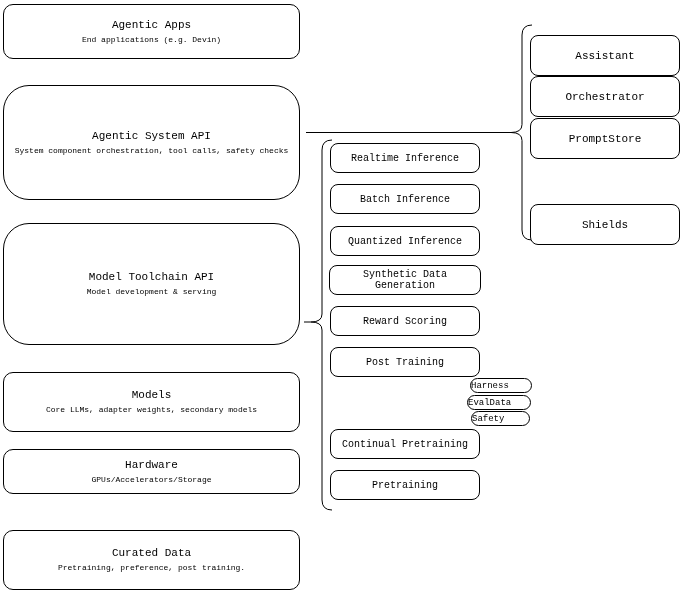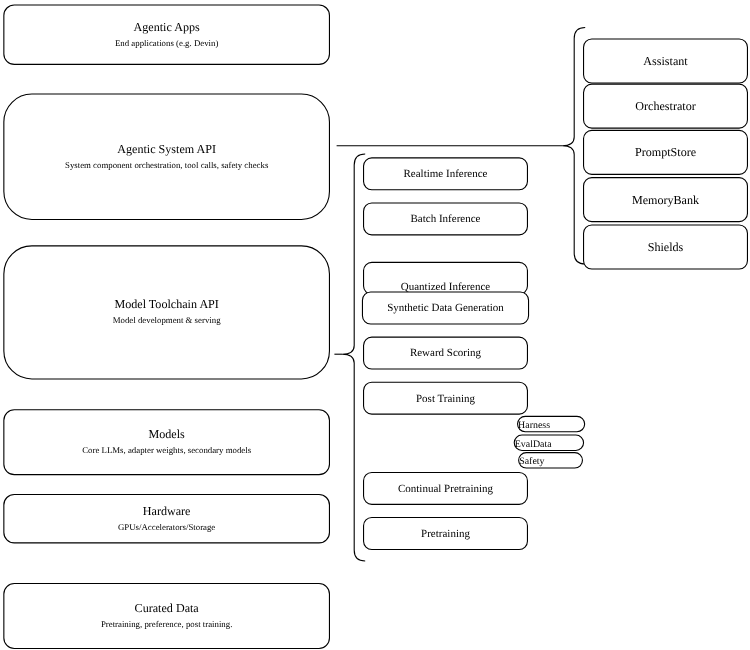--- a/index.html
+++ b/index.html
@@ -1,21 +1,21 @@
 <!DOCTYPE html>
 <html><head>
 <meta charset="utf-8">
 <style>
   html, body { margin: 0; padding: 0; background: #ffffff; }
   #canvas {
     position: relative;
     width: 682px;
     height: 591px;
     background: #ffffff;
-    font-family: Liberation Serif, serif;
+    font-family: Liberation Mono, monospace;
     color: #000000;
     overflow: hidden;
   }
   .box {
     position: absolute;
     box-sizing: border-box;
     border: 1px solid #000000;
     background: #ffffff;
     display: flex;
     flex-direction: column;
@@ -89,21 +89,21 @@
     <span class="title">Curated Data</span>
     <span class="subtitle">Pretraining, preference, post training.</span>
   </div>
 
   <div class="box mbox" style="top:184px;">
     <span>Batch Inference</span>
   </div>
   <div class="box mbox" style="top:143px;">
     <span>Realtime Inference</span>
   </div>
-  <div class="box mbox" style="top:238px;justify-content:flex-end;">
+  <div class="box mbox" style="top:226px;">
     <span>Quantized Inference</span>
   </div>
   <div class="box mbox" style="top:265px; left:329px; width:152px;">
     <span>Synthetic Data Generation</span>
   </div>
   <div class="box mbox" style="top:306px;">
     <span>Reward Scoring</span>
   </div>
   <div class="box mbox" style="top:347px;">
     <span>Post Training</span>
@@ -127,20 +127,17 @@
 
   <div class="box rbox" style="top:35px;">
     <span>Assistant</span>
   </div>
   <div class="box rbox" style="top:76px;">
     <span>Orchestrator</span>
   </div>
   <div class="box rbox" style="top:118px;">
     <span>PromptStore</span>
   </div>
-  <div class="box rbox" style="top:161px;">
-    <span>MemoryBank</span>
-  </div>
   <div class="box rbox" style="top:204px;">
     <span>Shields</span>
   </div>
 
 </div>
 
 </body></html>

